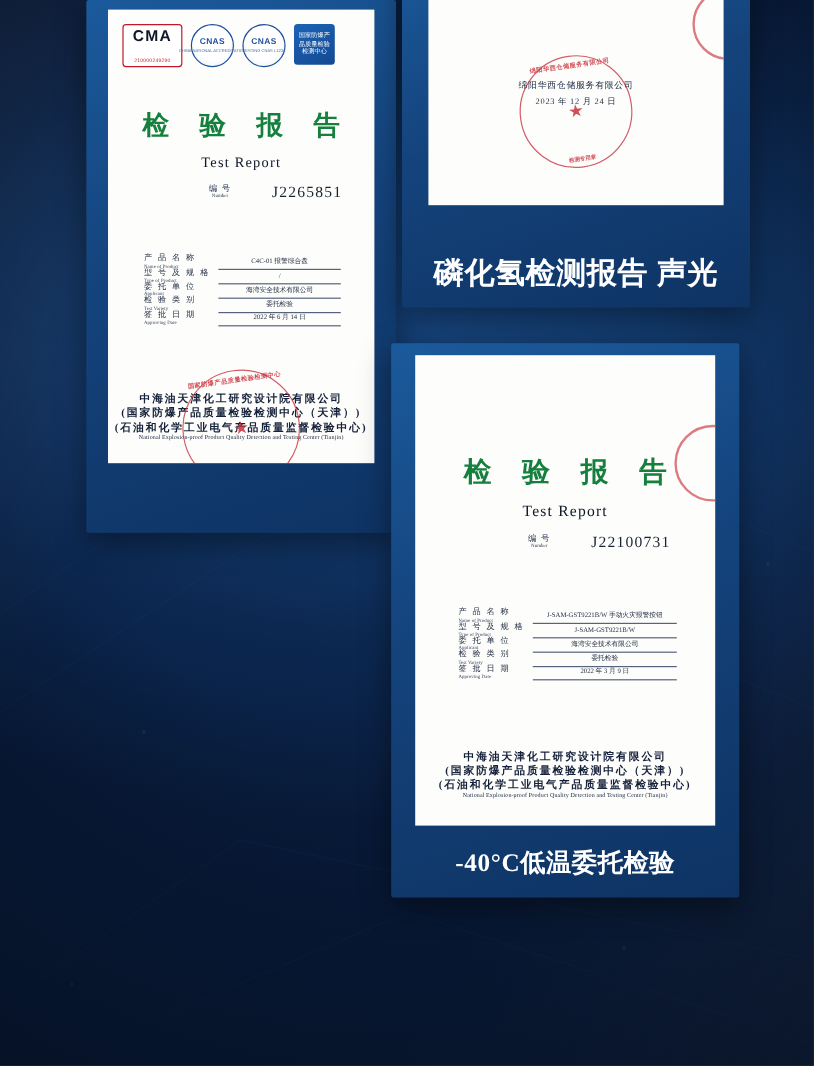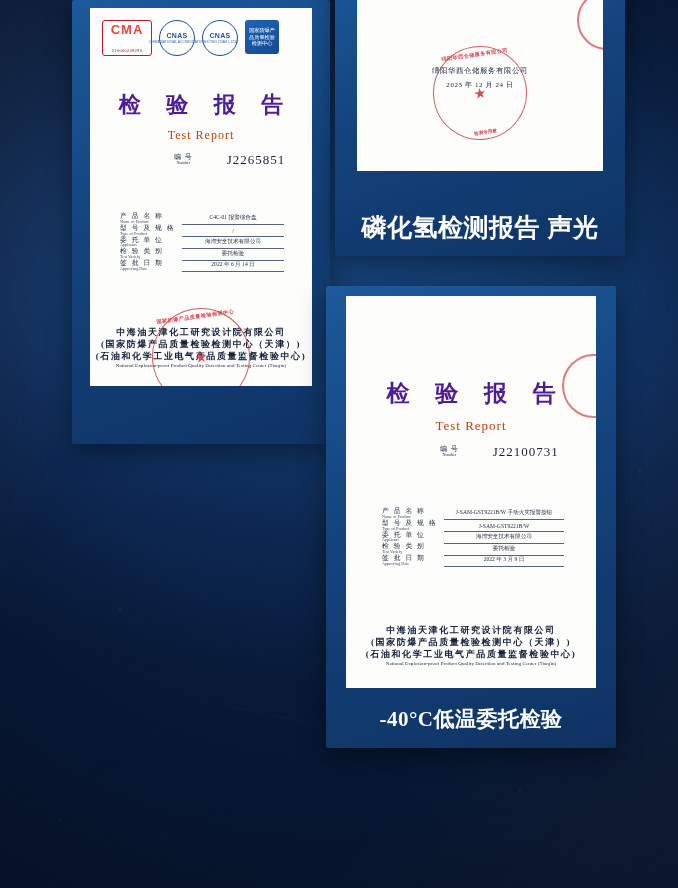--- a/index.html
+++ b/index.html
@@ -96,21 +96,21 @@
     position: relative;
     display: flex;
     flex-direction: column;
     align-items: center;
     justify-content: flex-start;
     overflow: hidden;
   }
   .badge-cma .cma-top {
     font-size: 13px;
     font-weight: bold;
-    color: #ef4444;
+    color: #0f172a;
     line-height: 15px;
     letter-spacing: 1px;
     margin-top: 1px;
   }
   .badge-cma .cma-num {
     font-size: 4.2px;
     color: #c0182a;
     letter-spacing: 0.2px;
     position: absolute;
     bottom: 2px;
@@ -154,30 +154,30 @@
     padding: 2px;
     box-sizing: border-box;
   }
 
   .cert-title {
     position: absolute;
     left: 0; right: 0;
     text-align: center;
     font-family: "Liberation Serif", serif;
     font-weight: bold;
-    color: #4c1d95;
+    color: #15803d;
     letter-spacing: 10px;
     text-indent: 10px;
   }
   .cert-subtitle {
     position: absolute;
     left: 0; right: 0;
     text-align: center;
     font-family: "Liberation Serif", serif;
-    color: #c2410c;
+    color: #0f172a;
     letter-spacing: 1px;
   }
   .cert-no {
     position: absolute;
     display: flex;
     align-items: center;
     gap: 6px;
   }
   .cert-no .lbl {
     font-family: "Liberation Serif", serif;

